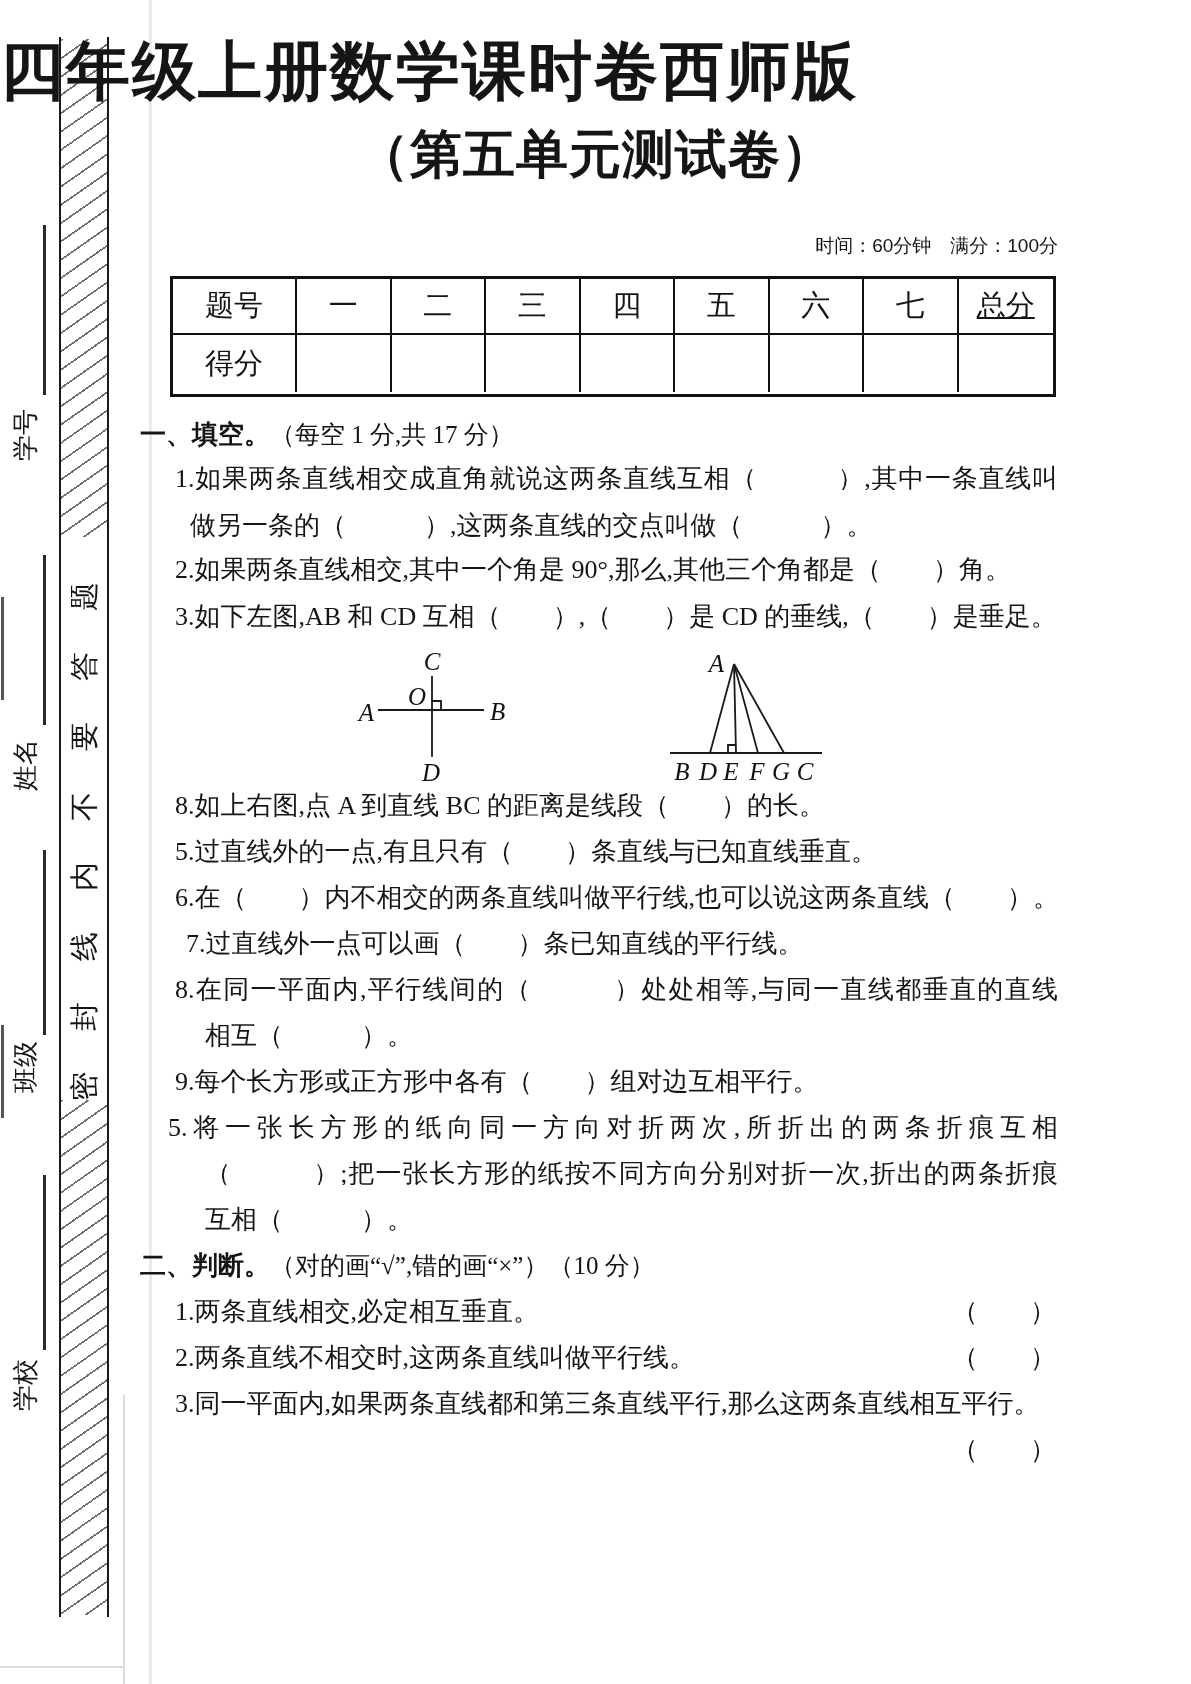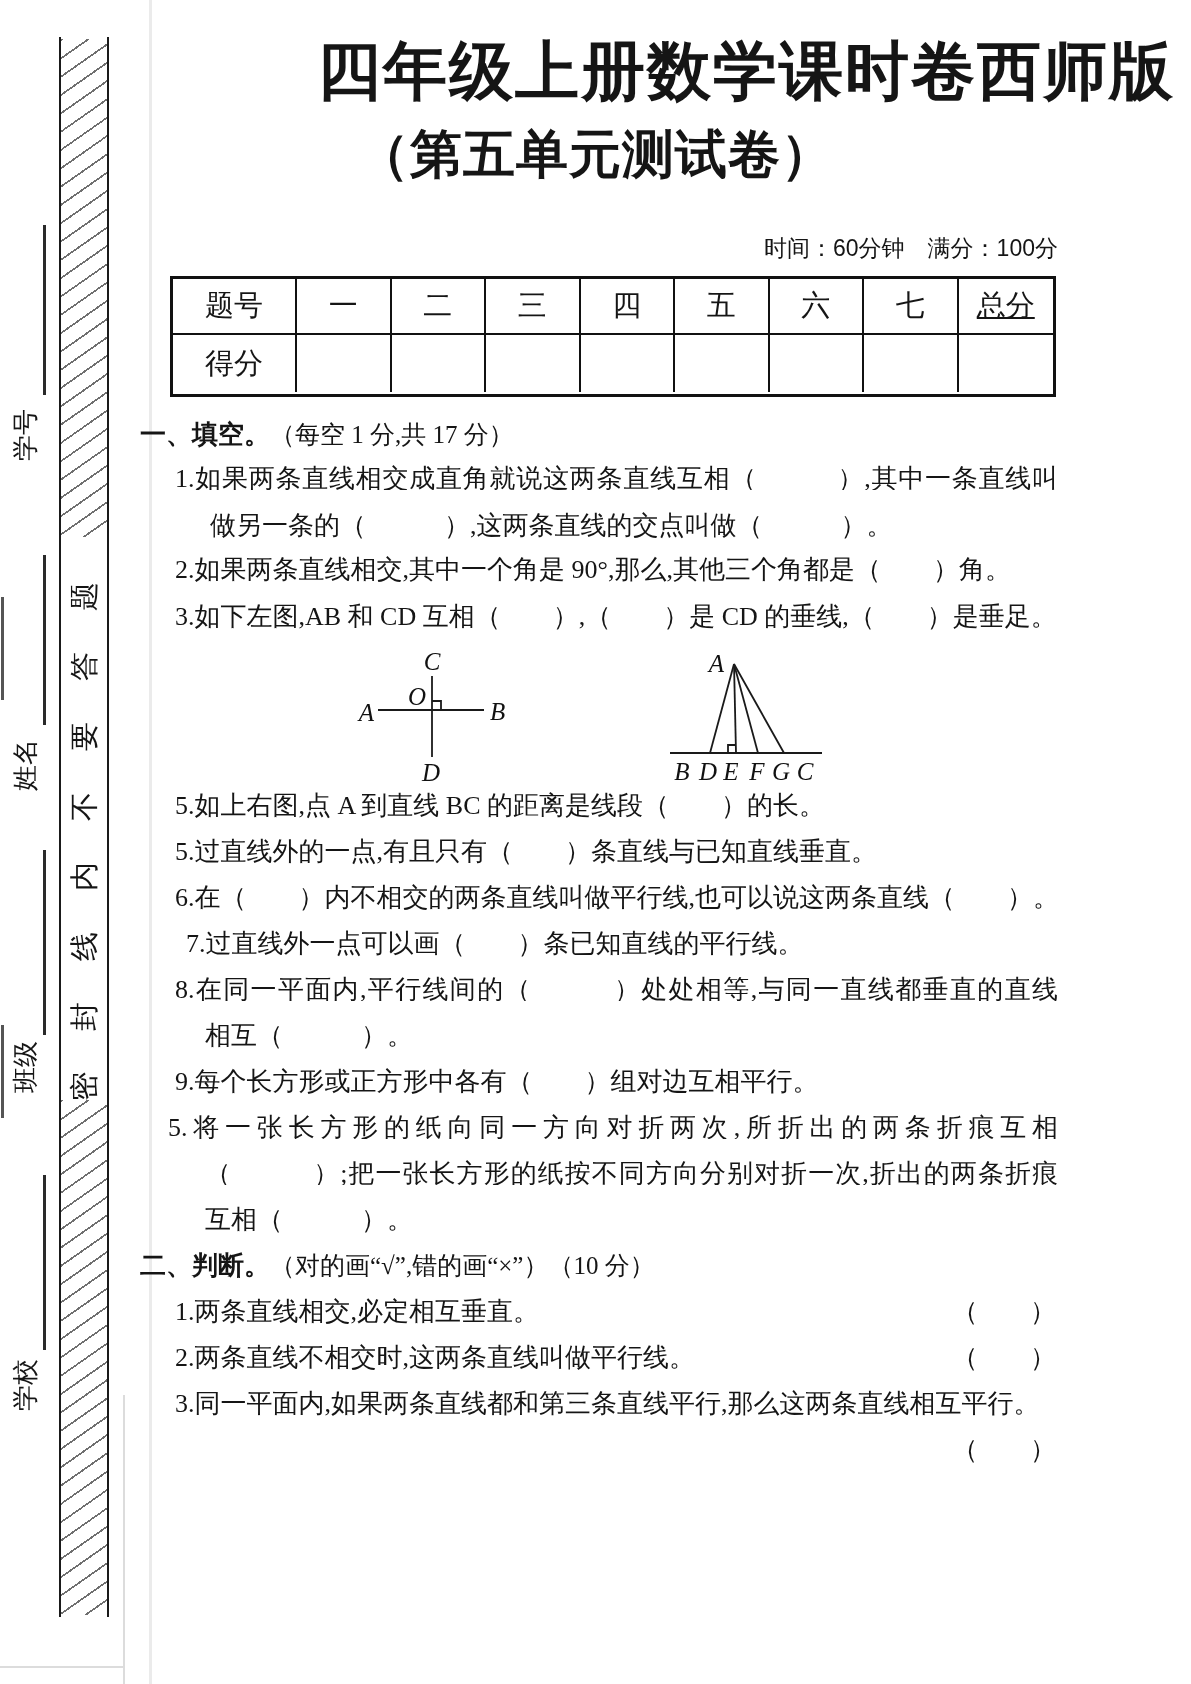--- a/index.html
+++ b/index.html
@@ -1,26 +1,26 @@
 <!DOCTYPE html>
 <html><head>
 <meta charset="utf-8">
 <style>
   html,body{margin:0;padding:0;background:#ffffff;}
   .page{position:relative;width:1191px;height:1684px;background:#fff;overflow:hidden;
         font-family:"Liberation Serif","DejaVu Serif",serif;color:#151515;}
   
-  .title{position:absolute;left:0;top:28px;width:1147px;text-align:right;
+  .title{position:absolute;left:0;top:28px;width:1147px;text-align:left;
          font-family:"Liberation Sans","DejaVu Sans",sans-serif;
-         font-weight:bold;font-size:64px;letter-spacing:2px;white-space:nowrap;margin-left:28px;}
+         font-weight:bold;font-size:64px;letter-spacing:2px;white-space:nowrap;}
   .subtitle{position:absolute;left:0;top:120px;width:1191px;text-align:center;
          font-family:"Liberation Sans","DejaVu Sans",sans-serif;
          font-weight:bold;font-size:52px;letter-spacing:1px;white-space:nowrap;}
   .meta{position:absolute;left:598px;top:233px;width:460px;text-align:right;
-         font-family:"Liberation Sans","DejaVu Sans",sans-serif;font-size:23px;white-space:nowrap;}
+         font-family:"Liberation Sans","DejaVu Sans",sans-serif;font-size:19px;white-space:nowrap;}
   
   .score-table{position:absolute;left:170px;top:276px;width:886px;height:121px;
          border:3px solid #111;display:grid;box-sizing:border-box;
          grid-template-columns:124px repeat(8,1fr);grid-template-rows:56px 57px;}
   .st-cell{border-right:2px solid #111;border-bottom:2px solid #111;
          display:flex;align-items:center;justify-content:center;
          font-size:29px;box-sizing:border-box;}
   .st-cell:nth-child(9n){border-right:none;text-decoration:underline;}
   .st-cell:nth-child(n+10){border-bottom:none;}
   
@@ -95,21 +95,21 @@
     <div class="st-cell"></div>
     <div class="st-cell"></div>
     <div class="st-cell"></div>
     <div class="st-cell"></div>
     <div class="st-cell"></div>
   </div>
 
   <div class="line" style="left:140px;top:412px"><span class="sec-title">一、填空。</span><span class="sec-note">（每空 1 分,共 17 分）</span></div>
 
   <div class="line just" style="left:175px;top:456px;width:883px">1.如果两条直线相交成直角就说这两条直线互相（　　　）,其中一条直线叫</div>
-  <div class="line" style="left:210px;top:503px">做另一条的（　　　）,这两条直线的交点叫做（　　　）。</div>
+  <div class="line" style="left:190px;top:503px">做另一条的（　　　）,这两条直线的交点叫做（　　　）。</div>
   <div class="line" style="left:175px;top:547px">2.如果两条直线相交,其中一个角是 90°,那么,其他三个角都是（　　）角。</div>
   <div class="line" style="left:175px;top:594px">3.如下左图,AB 和 CD 互相（　　）,（　　）是 CD 的垂线,（　　）是垂足。</div>
 
   <svg class="fig" width="520" height="150" viewBox="330 640 520 150">
 
     <line x1="432" y1="676" x2="432" y2="757"></line>
     <line x1="378" y1="710" x2="484" y2="710"></line>
     <path d="M432 701 L441 701 L441 710"></path>
     <text x="432" y="670" text-anchor="middle">C</text>
     <text x="426" y="705" text-anchor="end">O</text>
@@ -125,21 +125,21 @@
     <path d="M728 753 L728 745 L736 745"></path>
     <text x="724" y="672" text-anchor="end">A</text>
     <text x="682" y="780" text-anchor="middle">B</text>
     <text x="708" y="780" text-anchor="middle">D</text>
     <text x="731" y="780" text-anchor="middle">E</text>
     <text x="757" y="780" text-anchor="middle">F</text>
     <text x="781" y="780" text-anchor="middle">G</text>
     <text x="805" y="780" text-anchor="middle">C</text>
   </svg>
 
-  <div class="line" style="left:175px;top:783px">5.如上右图,点 A 到直线 BC 的距离是线段（　　）的长。</div>
+  <div class="line" style="left:175px;top:783px">8.如上右图,点 A 到直线 BC 的距离是线段（　　）的长。</div>
   <div class="line" style="left:175px;top:829px">5.过直线外的一点,有且只有（　　）条直线与已知直线垂直。</div>
   <div class="line" style="left:175px;top:875px">6.在（　　）内不相交的两条直线叫做平行线,也可以说这两条直线（　　）。</div>
   <div class="line" style="left:186px;top:921px">7.过直线外一点可以画（　　）条已知直线的平行线。</div>
   <div class="line just" style="left:175px;top:967px;width:883px">8.在同一平面内,平行线间的（　　　）处处相等,与同一直线都垂直的直线</div>
   <div class="line" style="left:205px;top:1013px">相互（　　　）。</div>
   <div class="line" style="left:175px;top:1059px">9.每个长方形或正方形中各有（　　）组对边互相平行。</div>
   <div class="line just" style="left:168px;top:1105px;width:890px">5.将一张长方形的纸向同一方向对折两次,所折出的两条折痕互相</div>
   <div class="line just" style="left:205px;top:1151px;width:853px">（　　　）;把一张长方形的纸按不同方向分别对折一次,折出的两条折痕</div>
   <div class="line" style="left:205px;top:1197px">互相（　　　）。</div>
 

